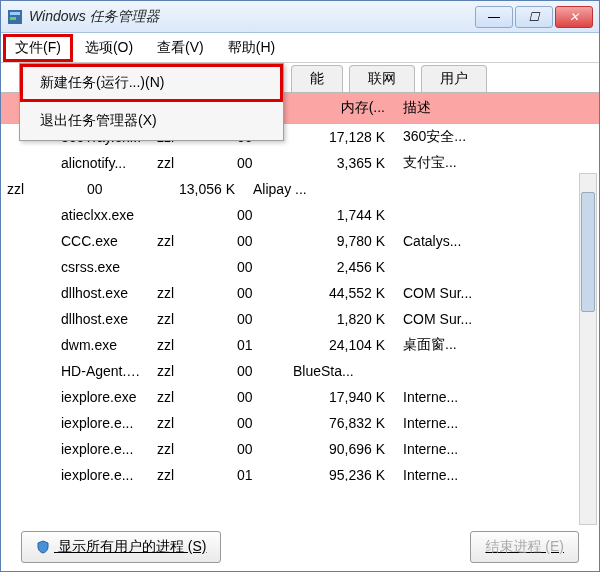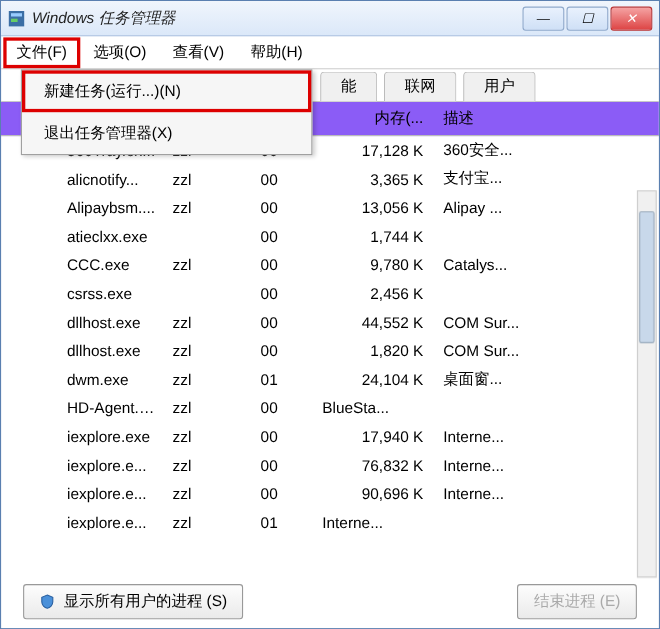--- a/index.html
+++ b/index.html
@@ -16,31 +16,31 @@
     .tbtn.close { background: linear-gradient(#f5a3a3,#d44); color: #fff; border-color: #b33; }
     .menubar { height: 30px; display: flex; align-items: center; padding: 0 2px; border-bottom: 1px solid #d0d0d0; position: relative; }
     .menu-item { padding: 5px 12px; font-size: 14px; cursor: pointer; }
     .hl-file { border: 3px solid #d00; padding: 2px 9px; }
     .dropdown { position: absolute; top: 62px; left: 18px; width: 265px; background: #f6f6f6; border: 1px solid #a0a0a0; box-shadow: 2px 2px 4px rgba(0,0,0,.2); z-index: 10; }
     .dropdown-item { padding: 10px 20px; font-size: 14px; cursor: pointer; }
     .hl-newtask { outline: 3px solid #d00; outline-offset: -3px; }
     .tabs-row { height: 30px; display: flex; align-items: flex-end; padding: 0 20px 0 290px; border-bottom: 1px solid #bbb; }
     .tab { padding: 4px 18px; border: 1px solid #bbb; border-bottom: none; border-radius: 4px 4px 0 0; background: #f0f0f0; font-size: 14px; margin-right: 6px; cursor: pointer; }
     .table-area { width: 100%; overflow: auto; height: 388px; }
-    .table-head { display: flex; border-bottom: 1px solid #bbb; background: #8b5cf6; padding: 3px 0; }
+    .table-head { display: flex; border-bottom: 1px solid #bbb; background: #fca5a5; padding: 3px 0; }
     .th, .td { font-size: 14px; padding: 3px 6px; white-space: nowrap; overflow: hidden; text-overflow: ellipsis; }
     .col-name { width: 150px; padding-left: 60px; }
     .col-user { width: 80px; }
     .col-cpu { width: 50px; text-align: left; }
     .col-mem { width: 110px; text-align: right; }
     .col-desc { flex: 1; padding-left: 12px; }
     .tr { display: flex; border-bottom: 0; height: 26px; align-items: center; }
     .scrollbar { position: absolute; right: 2px; top: 172px; width: 18px; height: 352px; background: #f0f0f0; border: 1px solid #ccc; }
     .scroll-thumb { position: absolute; top: 18px; left: 1px; width: 14px; height: 120px; background: #c8d8ea; border: 1px solid #9ab; border-radius: 2px; }
-    .footer { position: absolute; bottom: 4px; left: 0; right: 0; height: 40px; display: flex; align-items: center; padding: 0 20px; gap: 20px; }
+    .footer { position: absolute; bottom: 4px; left: 0; right: 0; height: 40px; display: flex; align-items: center; padding: 0 20px; gap: 20px; text-decoration: underline; }
     .btn { padding: 6px 14px; border: 1px solid #999; border-radius: 3px; background: linear-gradient(#fdfdfd,#eaeaea); font-size: 14px; cursor: pointer; }
     .btn.disabled { color: #aaa; }
     .btn-icon { display: inline-flex; width: 14px; height: 14px; margin-right: 4px; vertical-align: middle; }
   </style>
 </head>
 <body>
 
 <div class="window">
   <div class="titlebar">
     <span class="titlebar-icon">
@@ -93,21 +93,20 @@
           <div class="td col-desc">360安全...</div>
         </div>
         <div class="tr">
           <div class="td col-name">alicnotify...</div>
           <div class="td col-user">zzl</div>
           <div class="td col-cpu">00</div>
           <div class="td col-mem">3,365 K</div>
           <div class="td col-desc">支付宝...</div>
         </div>
         <div class="tr">
-          <div class="td col-name">Alipaybsm....</div>
           <div class="td col-user">zzl</div>
           <div class="td col-cpu">00</div>
           <div class="td col-mem">13,056 K</div>
           <div class="td col-desc">Alipay ...</div>
         </div>
         <div class="tr">
           <div class="td col-name">atieclxx.exe</div>
           <div class="td col-user"></div>
           <div class="td col-cpu">00</div>
           <div class="td col-mem">1,744 K</div>
@@ -172,20 +171,21 @@
           <div class="td col-name">iexplore.e...</div>
           <div class="td col-user">zzl</div>
           <div class="td col-cpu">00</div>
           <div class="td col-mem">90,696 K</div>
           <div class="td col-desc">Interne...</div>
         </div>
         <div class="tr">
           <div class="td col-name">iexplore.e...</div>
           <div class="td col-user">zzl</div>
           <div class="td col-cpu">01</div>
+          <div class="td col-mem">95,236 K</div>
           <div class="td col-desc">Interne...</div>
         </div>
       </div>
   </div>
 
   <div class="scrollbar">
     <div class="scroll-thumb"></div>
   </div>
 
   <div class="footer">

